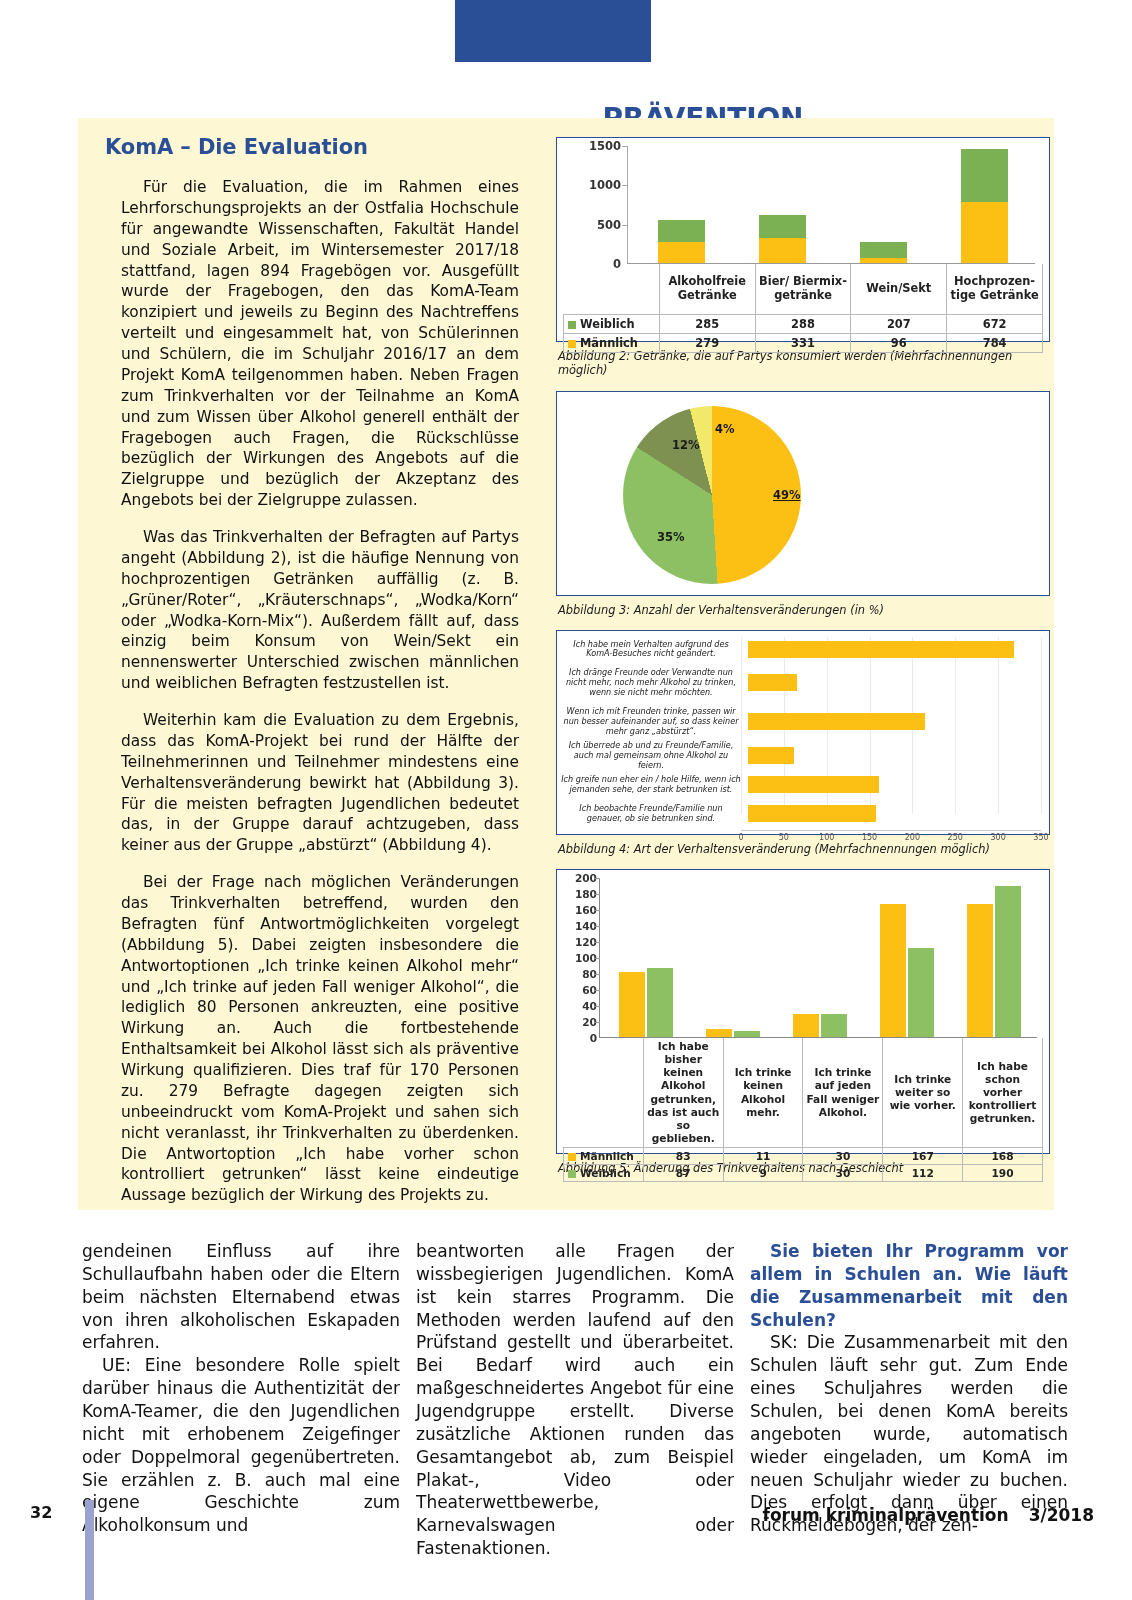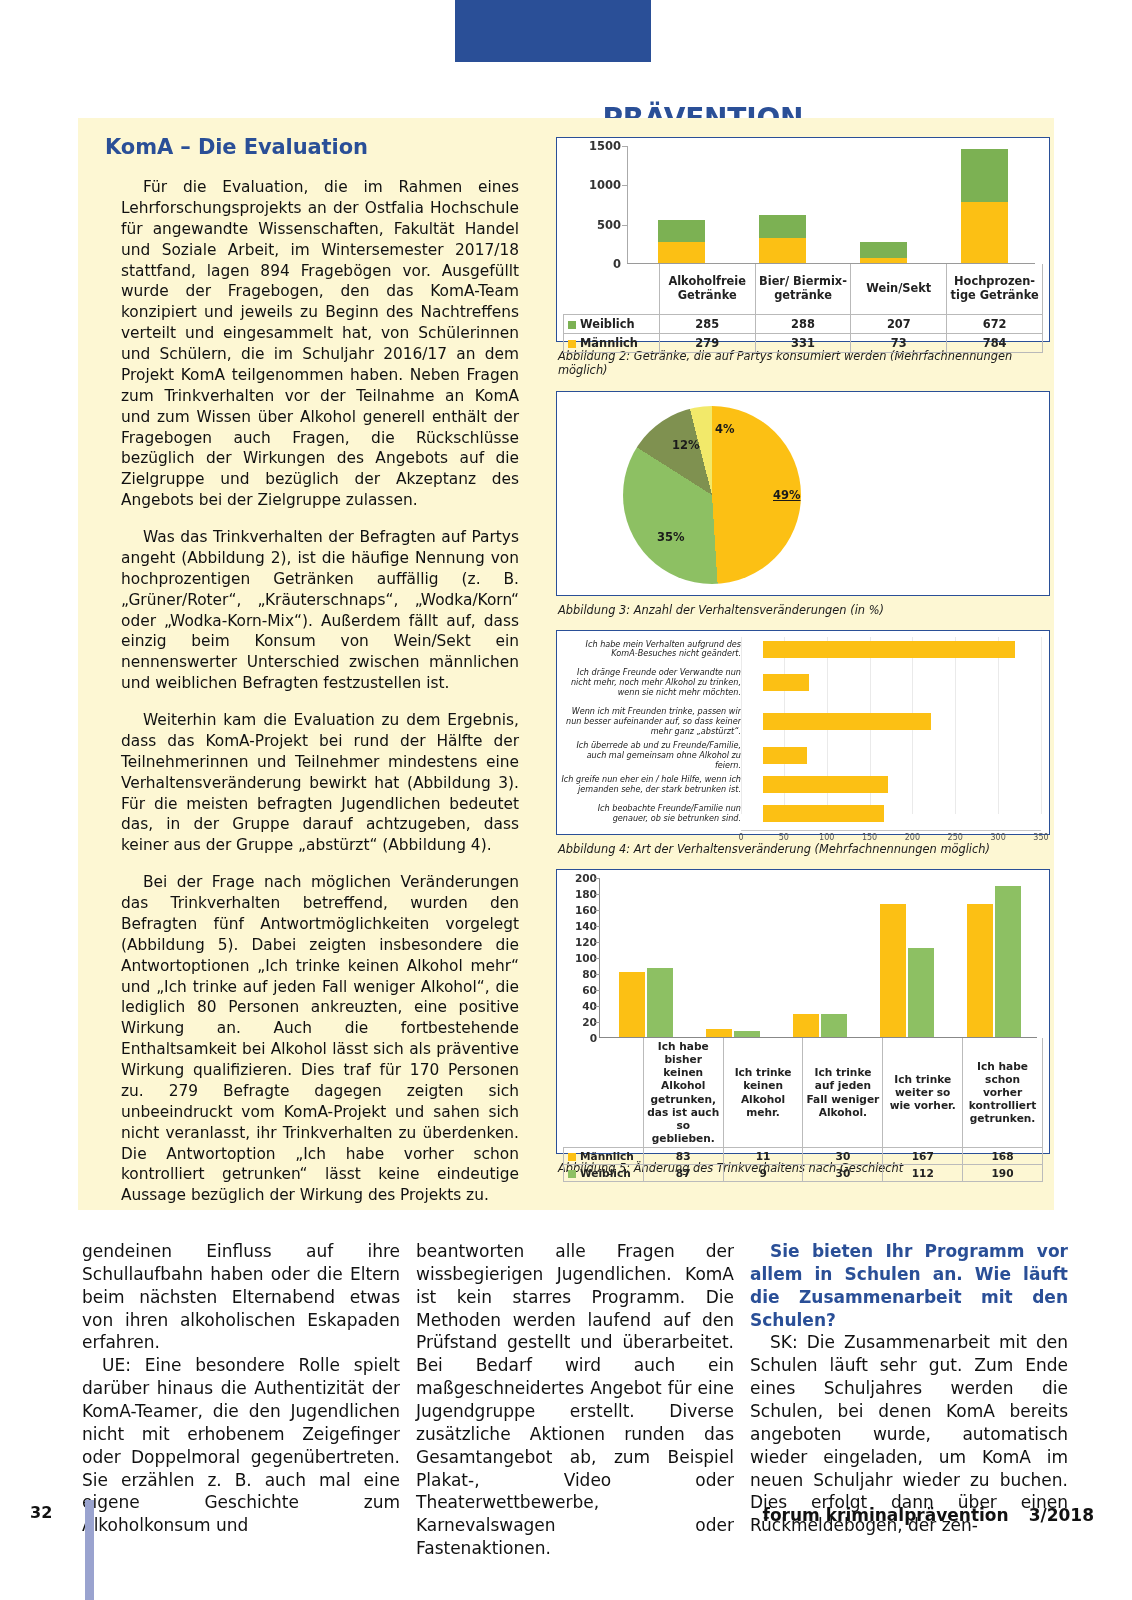--- a/index.html
+++ b/index.html
@@ -98,22 +98,22 @@
   .pct { position:absolute; font-size:11.5px; font-weight:bold; color:#1a1a1a; }
   .pie-legend { position:absolute; left:278px; top:48px; width:200px; font-size:11.4px; color:#1a1a1a; line-height:1.3; }
   .pie-legend div { margin-bottom:6px; position:relative; padding-left:13px; }
   .pie-legend div i { position:absolute; left:0; top:3px; width:8px; height:8px; display:block; }
 
   
   #fig4 { width:494px; height:205px; padding:6px 8px 4px 4px; }
   .f4-wrap { position:relative; height:100%; }
   .f4-row { display:flex; align-items:center; height:25px; margin-bottom:3px; }
   .f4-lab {
-    width:180px; text-align:right; font-size:8.1px; font-style:italic;
-    color:#1a1a1a; line-height:1.18; padding-right:22px;
+    width:180px; text-align:center; font-size:8.1px; font-style:italic;
+    color:#1a1a1a; line-height:1.18; padding-right:7px;
   }
   .f4-track { flex:1; position:relative; height:100%; }
   .f4-bar { position:absolute; left:0; top:4px; height:17px; background:#fcc014; }
   .f4-axis {
     margin-left:180px; position:relative; height:16px;
     border-top:1px solid #c7c7c7;
   }
   .f4-axis span { position:absolute; top:2px; font-size:8px; color:#555; transform:translateX(-50%); }
   .f4-grid { position:absolute; left:180px; right:0; top:0; bottom:16px; }
   .f4-grid i { position:absolute; top:0; bottom:0; width:1px; background:#eaeaea; }
@@ -226,21 +226,21 @@
         <td class="lab"><span class="swatch sw-g"></span><span>Weiblich</span></td>
         <td>285</td>
         <td>288</td>
         <td>207</td>
         <td>672</td>
       </tr>
       <tr>
         <td class="lab"><span class="swatch sw-y"></span><span>Männlich</span></td>
         <td>279</td>
         <td>331</td>
-        <td>73</td>
+        <td>96</td>
         <td>784</td>
       </tr>
     </tbody>
       </table>
   </div>
   <div class="figcap">Abbildung 2: Getränke, die auf Partys konsumiert werden (Mehrfachnennungen möglich)</div>
 
   <div class="figbox" id="fig3">
     <div class="pie"></div>
     <div class="pct" style="left:216px; top:96px;text-decoration:underline;">49%</div>

